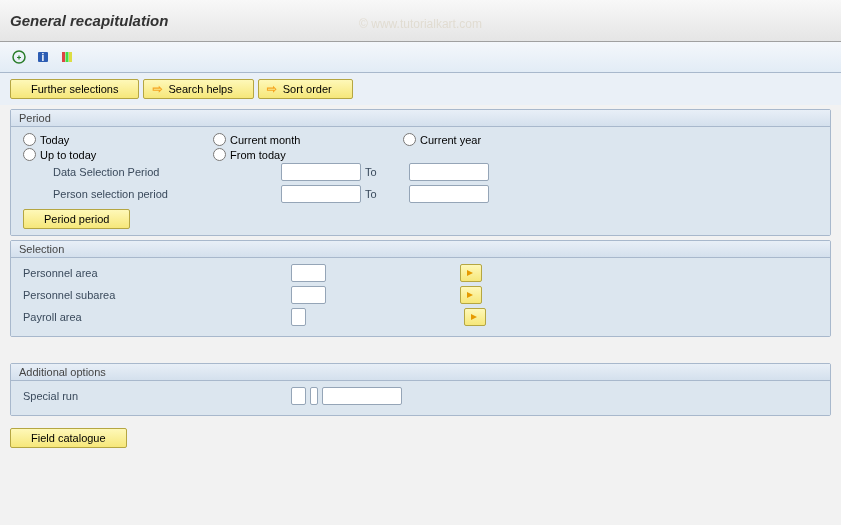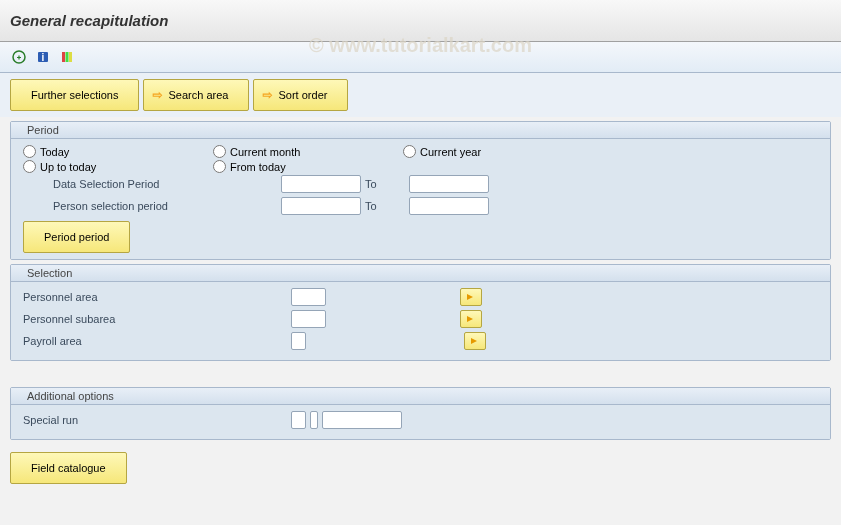--- a/index.html
+++ b/index.html
@@ -7,26 +7,26 @@
       font-family: Arial, sans-serif;
       font-size: 11px;
       background: #f2f2f2;
       width: 841px;
       height: 525px;
       overflow: hidden;
       position: relative;
     }
     .watermark {
       position: absolute;
-      top: 34px;
+      top: 17px;
       left: 50%;
       transform: translateX(-50%);
       color: #dcd5c6;
-      font-size: 20px;
-      font-weight: bold;
+      font-size: 12px;
+      font-weight: normal;
       z-index: 100;
       pointer-events: none;
       opacity: 0.7;
     }
     .title-bar {
       background: linear-gradient(to bottom, #f8f8f8, #e5e5e5);
       border-bottom: 1px solid #a0a0a0;
       padding: 12px 10px;
       font-size: 15px;
       font-weight: bold;
@@ -60,41 +60,41 @@
     .sap-button {
       background: linear-gradient(to bottom, #fef8b8, #f6e77a);
       border: 1px solid #b5a642;
       border-radius: 2px;
       padding: 2px 20px;
       font-size: 11px;
       cursor: pointer;
       display: inline-flex;
       align-items: center;
       gap: 6px;
-      height: 32px;
+      height: 20px;
       color: #000;
     }
     .sap-button .arrow {
       color: #f5a623;
       font-weight: bold;
       font-size: 12px;
     }
     .sap-button.with-arrow {
       padding-left: 8px;
     }
     .groupbox {
       margin: 4px 10px;
       border: 1px solid #a8b8cc;
       background: #dce6ef;
       border-radius: 2px;
     }
     .groupbox-title {
       background: linear-gradient(to bottom, #e8eff7, #d4e0ed);
       border-bottom: 1px solid #a8b8cc;
-      padding: 2px 16px;
+      padding: 2px 8px;
       font-size: 11px;
       color: #444;
     }
     .groupbox-body {
       padding: 6px 12px;
       background: #dce6ef;
     }
     .radio-row {
       display: flex;
       gap: 10px;
@@ -186,21 +186,21 @@
       </svg>
   </span>
 </div>
 
 <div class="button-row">
   <button class="sap-button">
       <span>Further selections</span>
     </button>
   <button class="sap-button with-arrow">
       <span class="arrow">⇨</span>
-      <span>Search area</span>
+      <span>Search helps</span>
     </button>
   <button class="sap-button with-arrow">
       <span class="arrow">⇨</span>
       <span>Sort order</span>
     </button>
 </div>
 
 <div class="groupbox">
   <div class="groupbox-title">Period</div>
   <div class="groupbox-body">

